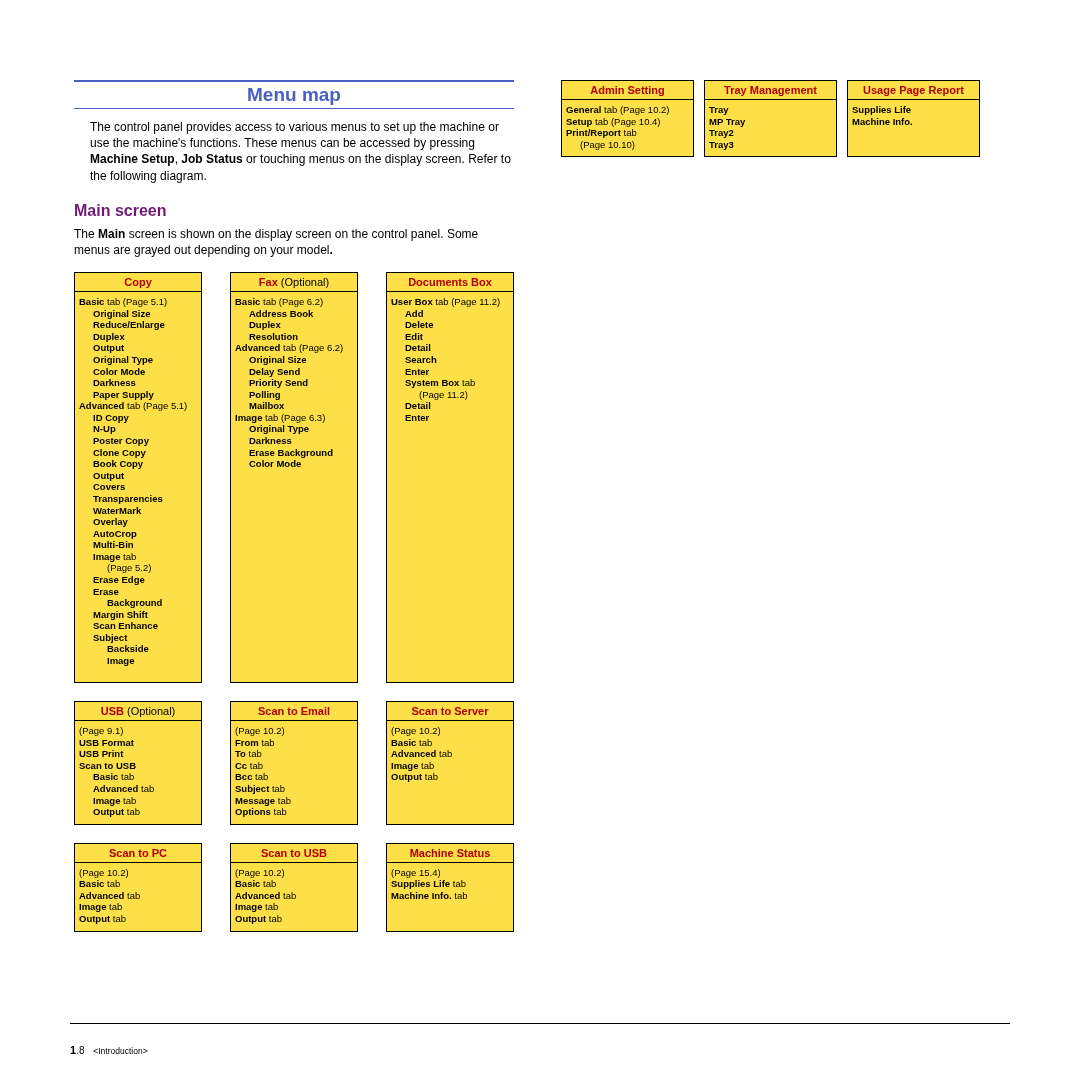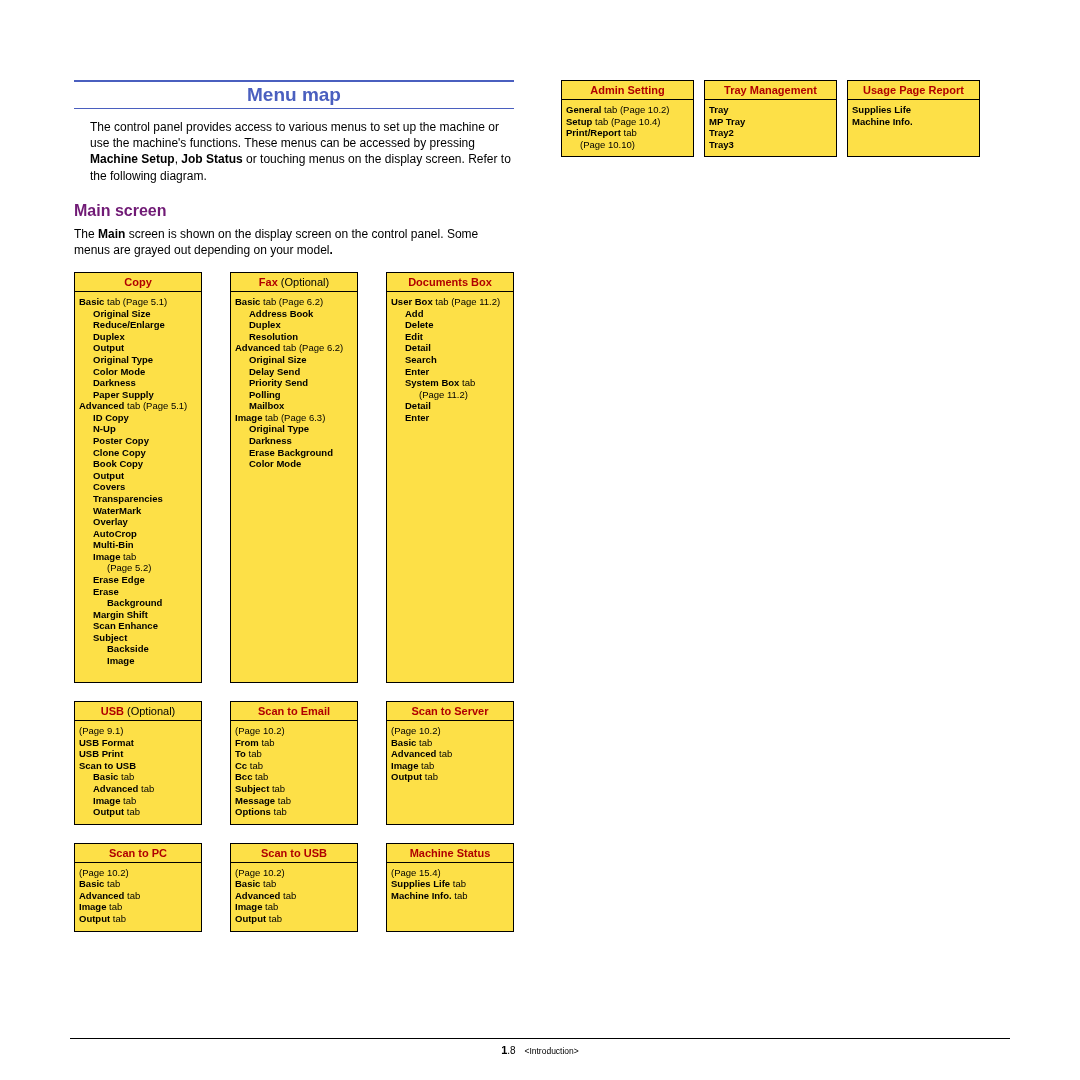--- a/index.html
+++ b/index.html
@@ -84,22 +84,21 @@
   .med .menu-box-body  { min-height: 90px; }
   .sm  .menu-box-body  { min-height: 56px; }
   .right .menu-box-body { min-height: 56px; }
   .after-clear { clear: both; }
   .footer {
     position: absolute;
     left: 50%; transform: translateX(-50%);
     bottom: 24px;
     width: 940px;
     border-top: 1px solid #000;
-    padding-top: 5px;
-    text-align: center;
+    padding-top: 20px;
     font-size: 10px;
   }
   .footer .pn { font-weight: bold; font-size: 11px; }
   .footer .chap { font-size: 8.5px; margin-left: 6px; }
 </style>
 </head>
 <body>
 
 <div class="page">
 

